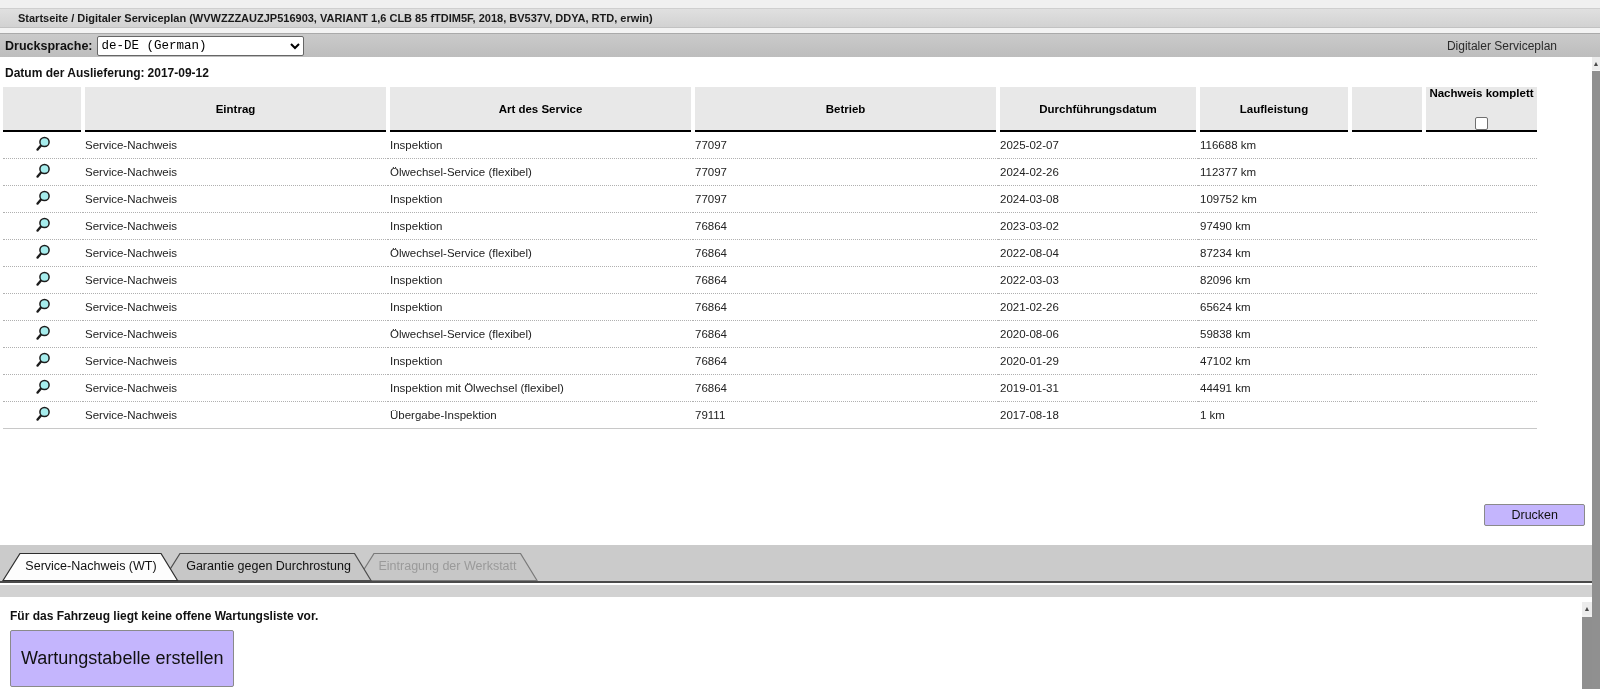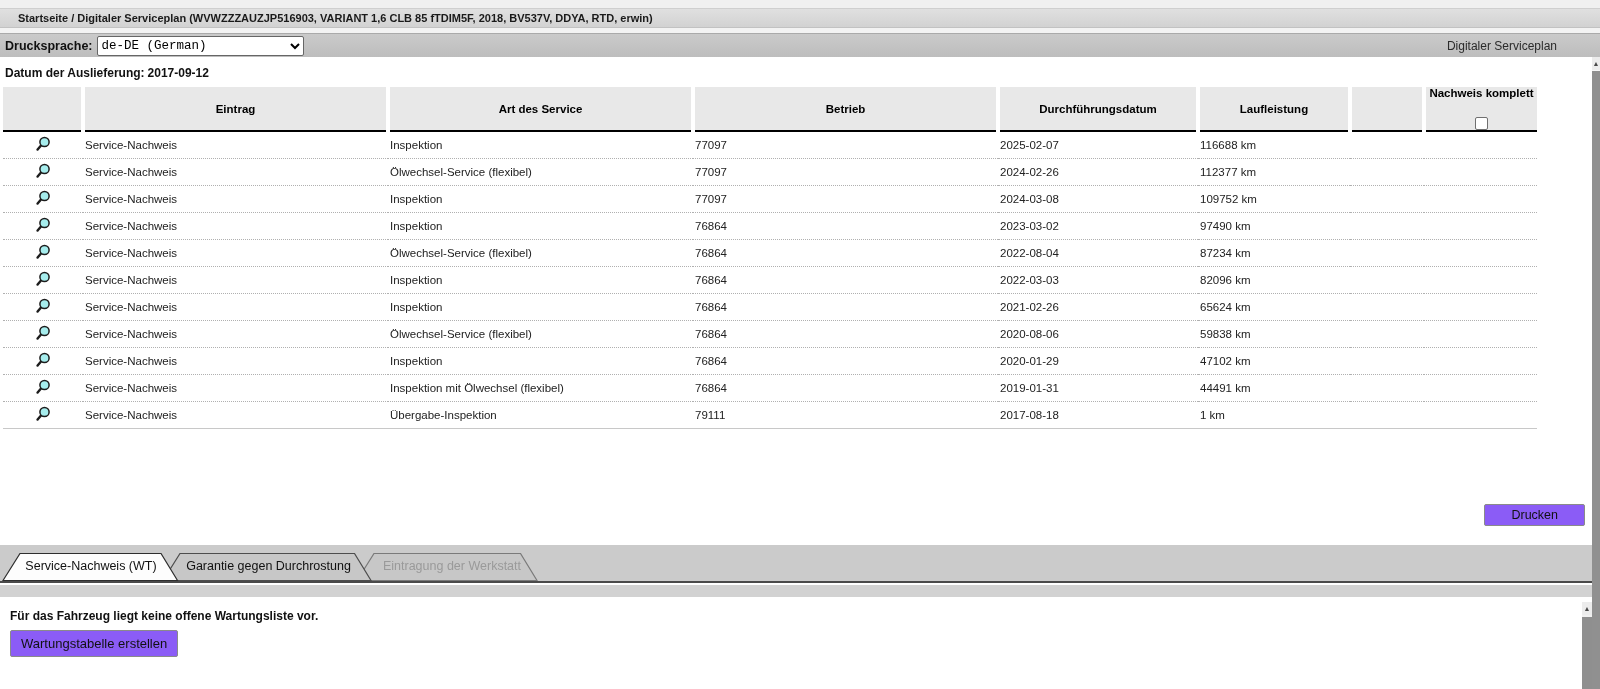--- a/index.html
+++ b/index.html
@@ -31,38 +31,38 @@
   table.svc tbody td { height:27px; border-bottom:1px dotted #b0b0b0; font-size:11.5px; color:#222;
     padding:0 2px; vertical-align:middle; text-align:left; overflow:hidden; white-space:nowrap; }
   table.svc tbody tr:last-child td { border-bottom:1px solid #c8c8c8; }
   td.c-icon { text-align:center !important; }
   .mag-btn { display:inline-block; width:15px; height:16px; cursor:pointer; }
   .checkbox { display:inline-block; width:13px; height:13px; background:#fff; border:1px solid #707070;
     border-radius:2px; vertical-align:middle; cursor:pointer; }
   .hdr-check { display:flex; flex-direction:column; align-items:center; gap:18px; justify-content:center; }
 
   .print-row { position:absolute; top:447px; right:15px; }
-  .btn { font-family:"Liberation Sans",sans-serif; font-size:12.5px; color:#111; background:#8b5cf6;
+  .btn { font-family:"Liberation Sans",sans-serif; font-size:12.5px; color:#111; background:#c4b5fd;
     border:1px solid #8a8a8a; border-radius:2px; cursor:pointer; }
   .btn-print { padding:3px 26px; }
 
   
   .tabstrip { position:absolute; top:545px; left:0; width:1600px; height:38px; background:#cbcbcb;
     border-bottom:2px solid #4a4a4a; }
   .tabstrip svg { position:absolute; left:0; bottom:0; }
   .tab-label { position:absolute; bottom:0; height:28px; line-height:27px; font-size:12.5px; color:#111;
     text-align:center; cursor:pointer; white-space:nowrap;margin-top:40px; }
   .tab-label.disabled { color:#9a9a9a; cursor:default; }
 
   
   .bottom-panel { position:absolute; top:585px; left:0; width:1600px; height:104px; }
   .panel-gap { height:12px; background:#d2d2d2; }
   .panel-body { height:92px; background:#fff; position:relative; padding:12px 0 0 10px; }
   .panel-msg { font-size:12px; font-weight:bold; color:#111; }
-  .btn-create { margin-top:7px; padding:5px 10px; font-size:13px; }
+  .btn-create { margin-top:7px; padding:17px 10px; font-size:18px; }
 
   
   .main-scrollbar { position:absolute; top:57px; right:0; width:8px; height:632px; background:#f7f7f7; z-index:20; }
   .sb-arrow { height:13px; display:flex; align-items:center; justify-content:center; font-size:7px; color:#4a4a4a;
     background:#ececec; cursor:pointer; }
   .main-scrollbar .sb-thumb { position:absolute; top:14px; bottom:0; left:0; width:8px; background:#909090; cursor:pointer; }
   .panel-scrollbar { position:absolute; top:5px; right:8px; width:10px; height:99px; background:#f0f0f0; z-index:15; }
   .panel-scrollbar .sb-thumb { position:absolute; top:15px; bottom:0; left:0; width:10px; background:#8f8f8f; cursor:pointer; }
 </style>
 </head>
@@ -314,21 +314,21 @@
   </div>
 
   <div class="tabstrip">
     <svg width="560" height="28" viewBox="0 0 560 28">
       <path d="M357,27.5 L374,0.5 L520.5,0.5 L537,27.5 Z" fill="#c7c7c7" stroke="#7a7a7a" stroke-width="1.2"></path>
       <path d="M163,27.5 L180,0.5 L354.5,0.5 L371,27.5 Z" fill="#c7c7c7" stroke="#4d4d4d" stroke-width="1.2"></path>
       <path d="M3,27.5 L20,0.5 L161,0.5 L177.5,27.5 Z" fill="#fdfdfd" stroke="#2e2e2e" stroke-width="1.2"></path>
     </svg>
     <span class="tab-label" style="left:20px; width:142px;">Service-Nachweis (WT)</span>
     <span class="tab-label" style="left:181px; width:175px;">Garantie gegen Durchrostung</span>
-    <span class="tab-label disabled" style="left:374px; width:147px;text-align:right;">Eintragung der Werkstatt</span>
+    <span class="tab-label disabled" style="left:374px; width:147px;">Eintragung der Werkstatt</span>
   </div>
 
   <div class="bottom-panel">
     <div class="panel-gap"></div>
     <div class="panel-body">
       <div class="panel-msg">Für das Fahrzeug liegt keine offene Wartungsliste vor.</div>
       <button class="btn btn-create">Wartungstabelle erstellen</button>
       <div class="panel-scrollbar">
         <div class="sb-arrow">▲</div>
         <div class="sb-thumb"></div>

